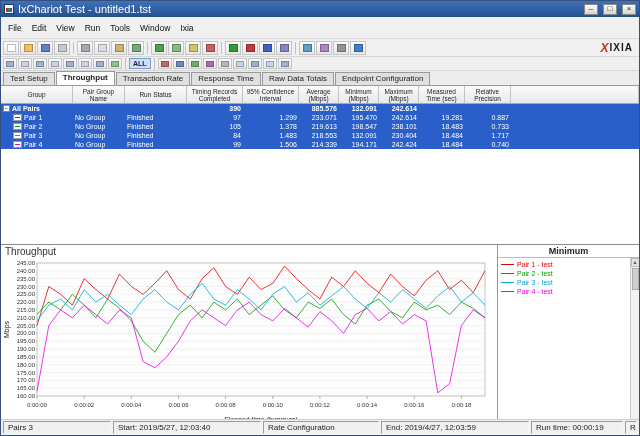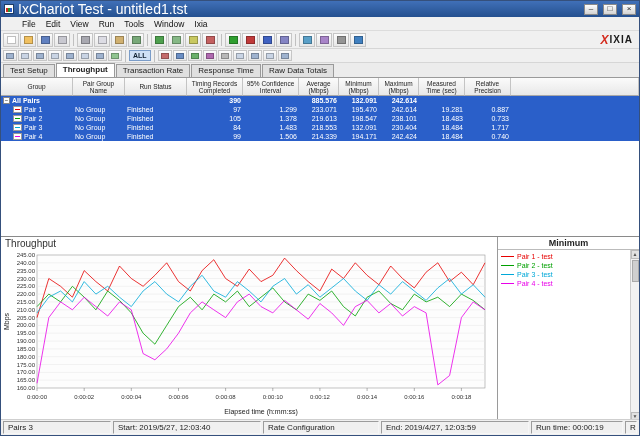--- a/index.html
+++ b/index.html
@@ -3,25 +3,25 @@
 <meta charset="utf-8">
 <style>
   *{margin:0;padding:0;box-sizing:border-box;font-family:"Liberation Sans",sans-serif;}
   html,body{width:640px;height:436px;background:#777;}
   .window{position:relative;width:640px;height:436px;border:1px solid #35507c;background:#f0f0f0;overflow:hidden;}
 
   
   .titlebar{height:16px;background:linear-gradient(#4070b8,#24508f);color:#fff;display:flex;align-items:center;padding:0 3px;gap:4px;}
   .app-icon{width:10px;height:10px;background:#fff;border:1px solid #1d3b66;position:relative;}
   .app-icon::after{content:"";position:absolute;left:1px;right:1px;bottom:1px;height:4px;background:linear-gradient(90deg,#d42b1e 33%,#2b8f2b 33%,#2b8f2b 66%,#2b5fc9 66%);}
-  .titlebar .title{font-size:14px;flex:1;white-space:nowrap;overflow:hidden;}
+  .titlebar .title{font-size:11px;flex:1;white-space:nowrap;overflow:hidden;}
   .win-btn{width:14px;height:11px;background:linear-gradient(#fdfdfd,#d3d3d3);border:1px solid #8a8a8a;font-size:8px;line-height:8px;text-align:center;color:#222;margin-left:1px;}
 
   
-  .menubar{height:14px;display:flex;align-items:center;background:#f0f0f0;border-bottom:1px solid #dcdcdc;padding-left:16px;}
+  .menubar{height:22px;display:flex;align-items:center;background:#f0f0f0;border-bottom:1px solid #dcdcdc;padding-left:2px;}
   .menu-item{font-size:8.5px;padding:1px 5px;color:#111;white-space:nowrap;}
 
   
   .toolbar{display:flex;align-items:center;background:#f0f0f0;border-bottom:1px solid #d6d6d6;padding:1px 2px;gap:1px;}
   .toolbar.row1{height:18px;}
   .toolbar.row2{height:14px;}
   .tb-btn{width:16px;height:14px;border:1px solid #c6c6c6;background:linear-gradient(#fcfcfc,#e7e7e7);display:flex;align-items:center;justify-content:center;flex:0 0 auto;}
   .tb-btn .ic{width:9px;height:8px;border:1px solid rgba(0,0,0,.25);}
   .row2 .tb-btn{width:14px;height:11px;}
   .row2 .tb-btn .ic{width:8px;height:6px;}
@@ -222,20 +222,21 @@
         <div class="ic" style="background: rgb(159, 179, 207);"></div>
       </div>
     </div>
 
   <div class="tabstrip" id="tabstrip">
       <div class="tab">Test Setup</div>
       <div class="tab active">Throughput</div>
       <div class="tab">Transaction Rate</div>
       <div class="tab">Response Time</div>
       <div class="tab">Raw Data Totals</div>
+      <div class="tab">Endpoint Configuration</div>
     </div>
 
   <div class="table-area">
     <div class="thead" id="thead">
         <div class="th" style="width: 72px;">Group</div>
         <div class="th" style="width: 52px;">Pair Group
 Name</div>
         <div class="th" style="width: 62px;">Run Status</div>
         <div class="th" style="width: 56px;">Timing Records
 Completed</div>

